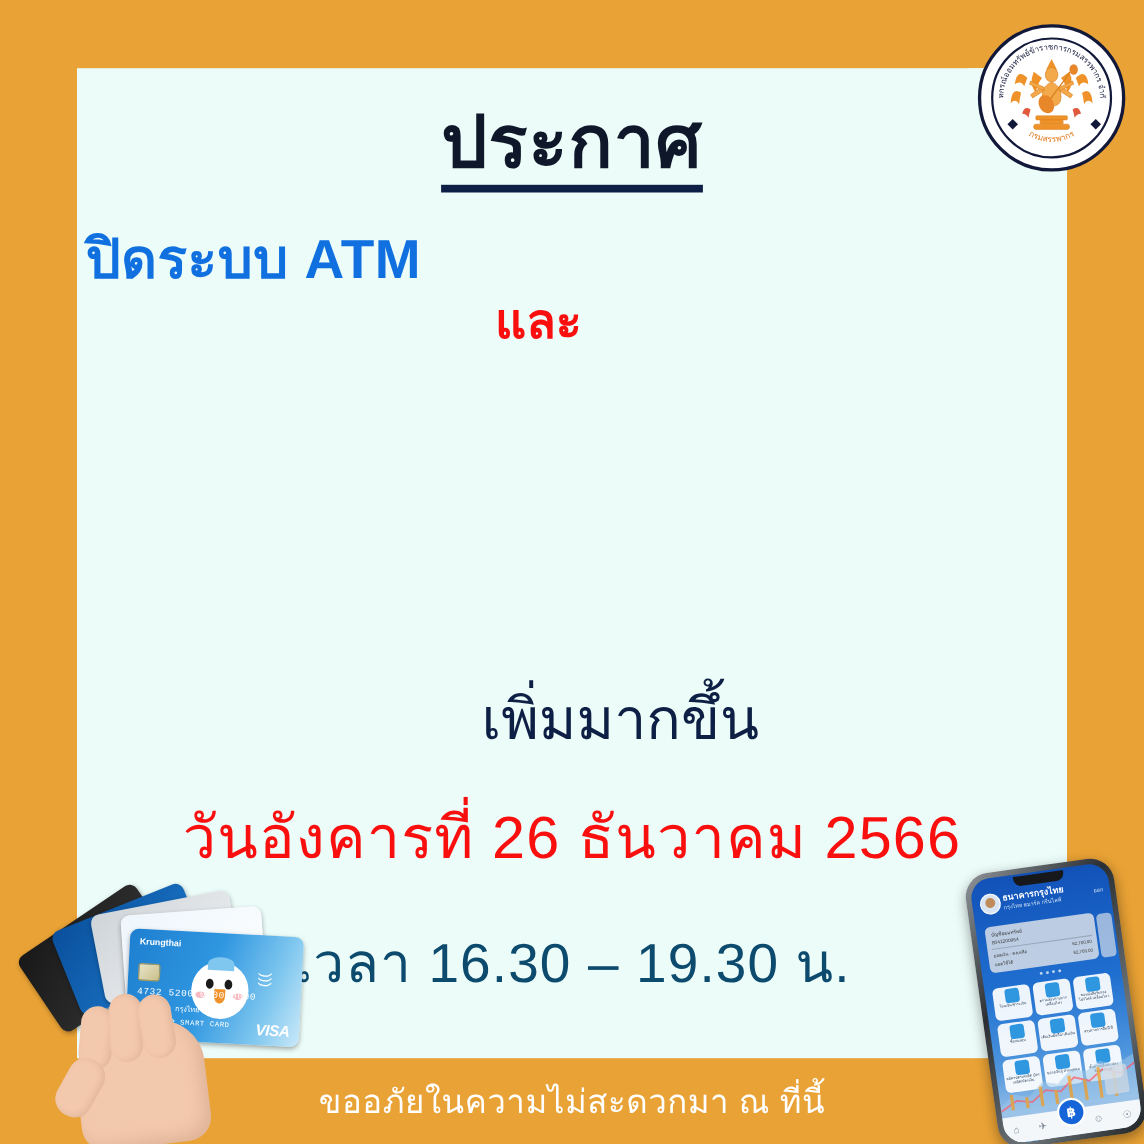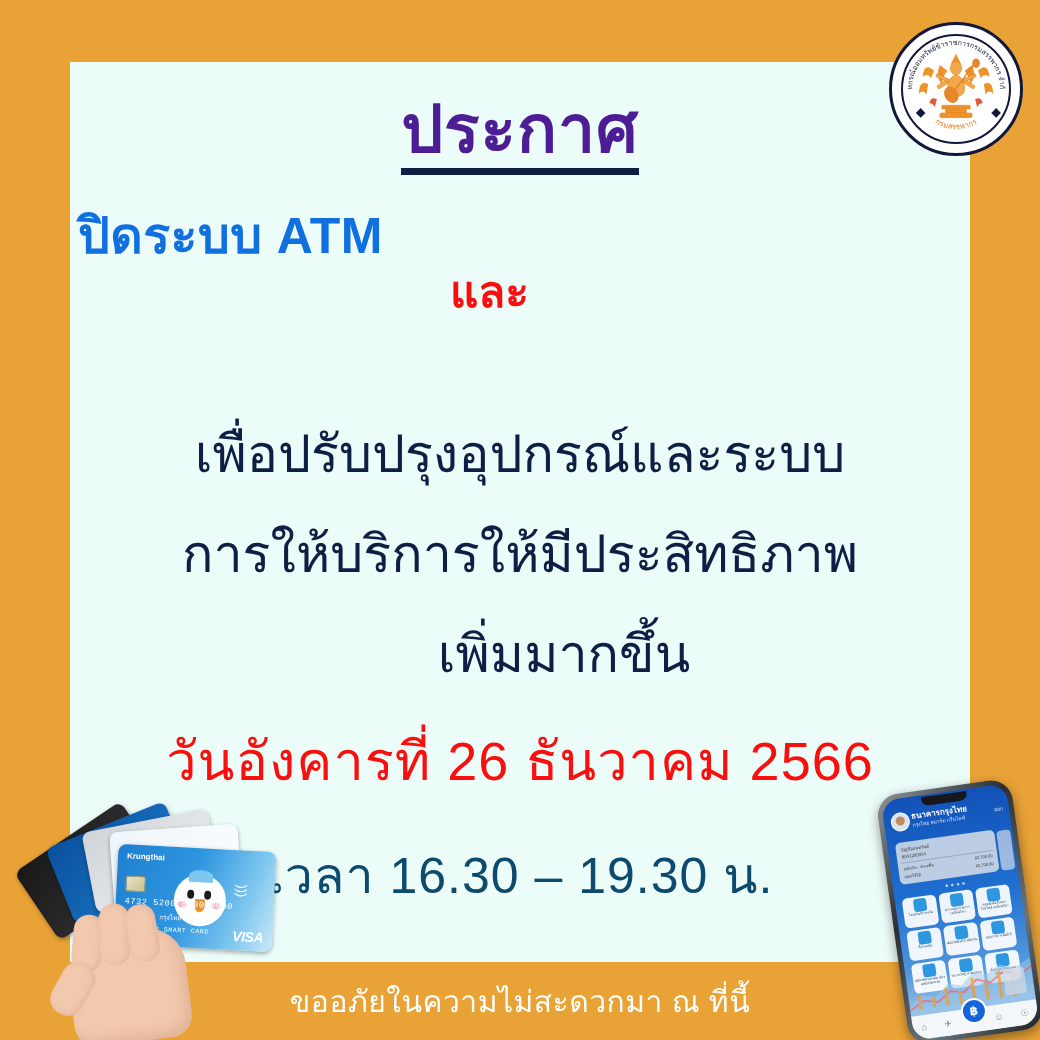--- a/index.html
+++ b/index.html
@@ -15,21 +15,21 @@
     position:absolute;left:70px;top:62px;width:900px;height:900px;
     background:#ECFCF8;
   }
   .mint-notch-tr{
     position:absolute;left:880px;top:62px;width:90px;height:110px;background:#ECFCF8;
   }
 
   
   .title{
     position:absolute;left:0;top:76px;width:1040px;text-align:center;
-    font-size:66px;font-weight:700;color:#4c1d95;letter-spacing:1px;
+    font-size:66px;font-weight:700;color:#0f172a;letter-spacing:1px;
   }
   .title span{border-bottom:7px solid #0E1F45;padding-bottom:2px;}
 
   .line-atm{
     position:absolute;left:78px;top:196px;
     font-size:50px;font-weight:700;color:#1070E0;letter-spacing:.5px;
   }
   .line-and{
     position:absolute;left:450px;top:256px;
     font-size:44px;font-weight:700;color:#FA0F0F;
@@ -187,22 +187,20 @@
   <div class="mint-panel"></div>
   <div class="mint-notch-tr"></div>
 
   <div class="title">
     <span>ประกาศ</span>
   </div>
 
   <div class="line-atm">ปิดระบบ ATM</div>
   <div class="line-and">และ</div>
 
-  <div class="body-line bl1">เพื่อปรับปรุงอุปกรณ์และระบบ</div>
-  <div class="body-line bl2">การให้บริการให้มีประสิทธิภาพ</div>
   <div class="body-line bl3">เพิ่มมากขึ้น</div>
 
   <div class="date-line">วันอังคารที่  26 ธันวาคม  2566</div>
   <div class="time-line">เวลา 16.30 – 19.30 น.</div>
 
   <div class="apology">ขออภัยในความไม่สะดวกมา ณ ที่นี้</div>
 
   <div class="seal">
     <div class="ring2"></div>
     <svg viewBox="0 0 134 134">

